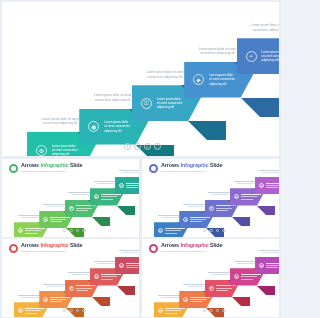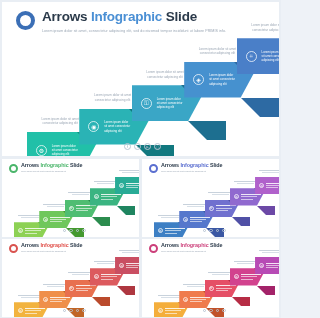--- a/index.html
+++ b/index.html
@@ -72,27 +72,20 @@
   .dot { border-radius:50%; border:1px solid #b9c6d4; color:#8fa0b2; display:flex; align-items:center; justify-content:center; }
   .hero .dot { width:7px; height:7px; font-size:3.4px; }
   .thumb .dot { width:3.4px; height:3.4px; font-size:1.8px; }
 </style>
 </head>
 <body>
 
 <div class="page">
 
   <div class="slide slide-hero hero">
-    <div class="hdr">
-      <div class="ring"></div>
-      <div>
-        <div class="ttl"><span>Arrows </span><span class="accent">Infographic</span><span> Slide</span></div>
-        <div class="sub">Lorem ipsum dolor sit amet, consectetur adipiscing elit, sed do eiusmod tempor incididunt ut labore PRIMIS info.</div>
-      </div>
-    </div>
     <div class="stage" id="hero-stage">
         <div class="cap" style="left: 22.08px; top: 86.94px; width: 72.105px;">
           <div>Lorem ipsum dolor sit amet</div>
           <div>consectetur adipiscing elit</div>
         </div>
         <div class="step" style="left: 24.84px; top: 102.12px; width: 95.22px; height: 55.2px;">
           <div class="card" style="left: 0px; top: 0px; width: 75.9px; height: 35.88px; background: rgb(33, 192, 168); clip-path: polygon(0px 0px, 100% 0px, 74.5455% 100%, 0px 100%);">
             <div class="ic">⚙</div>
             <div class="tx">
               <div>Lorem ipsum dolor</div>

